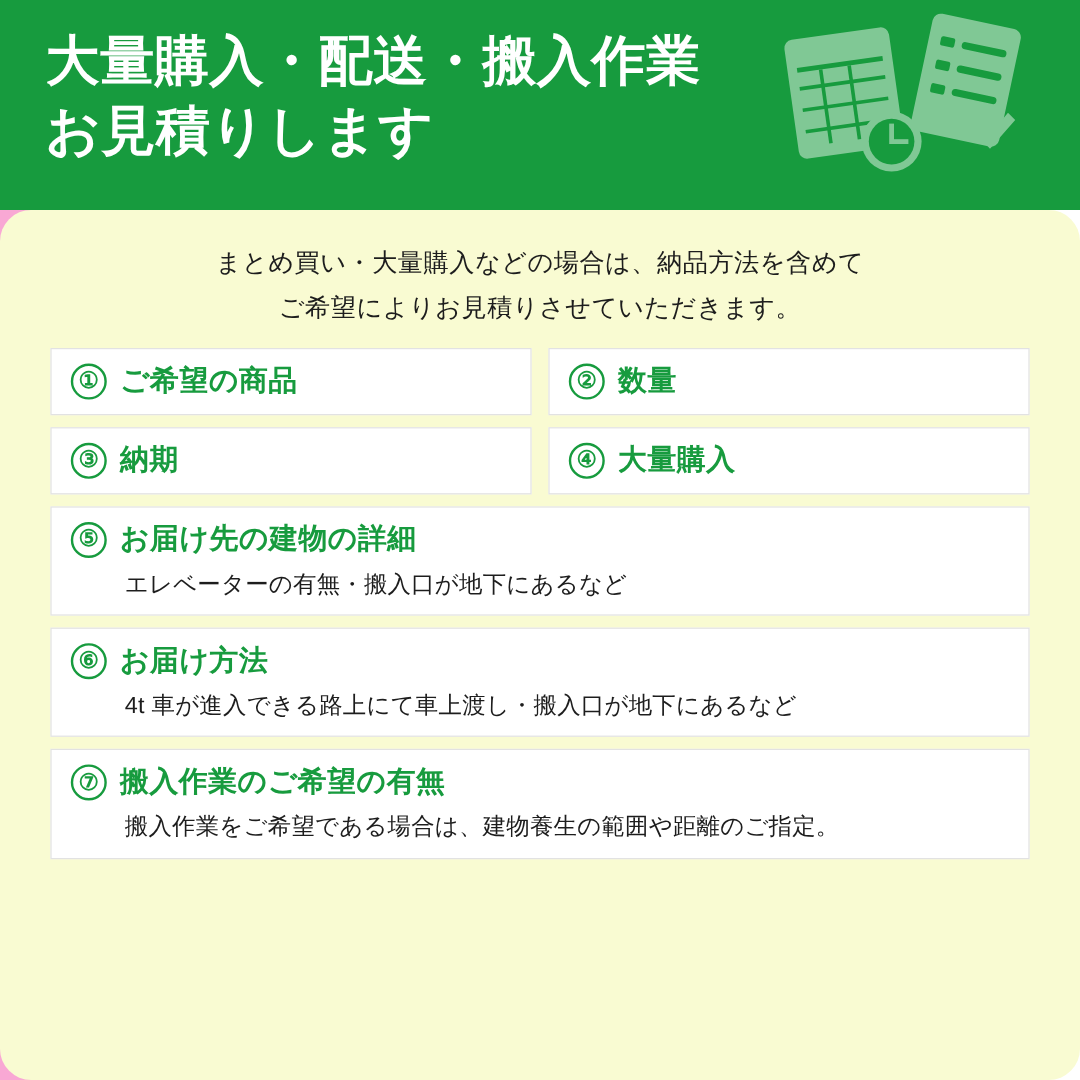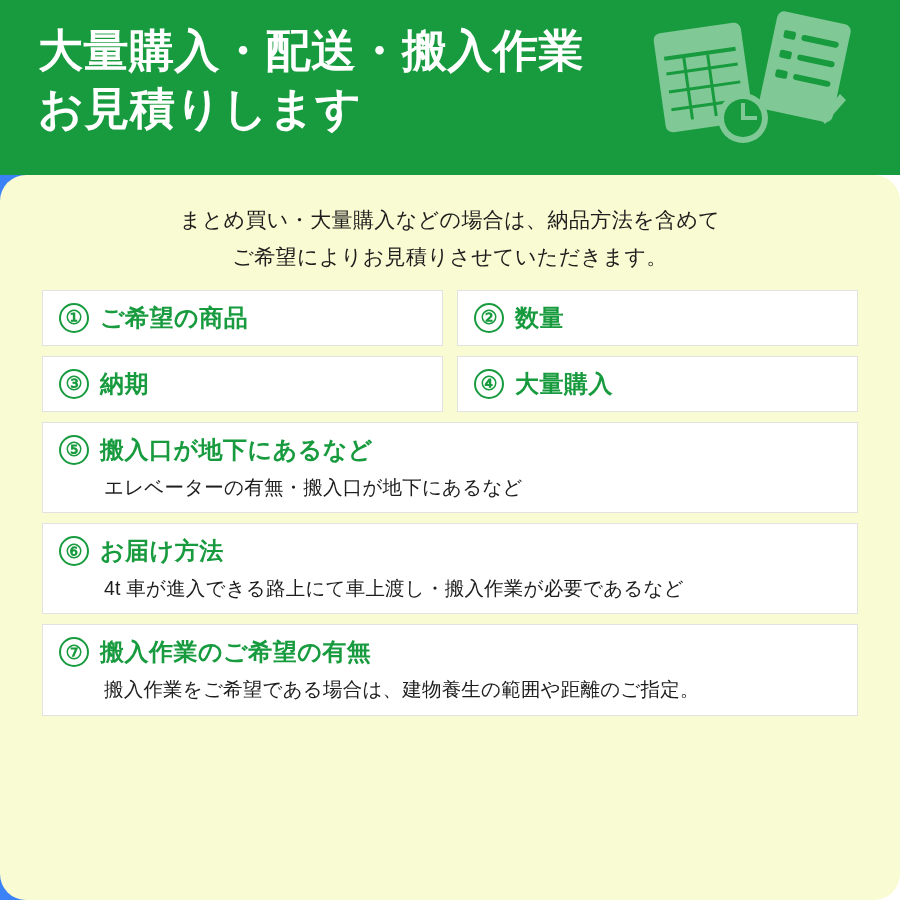--- a/index.html
+++ b/index.html
@@ -10,21 +10,21 @@
     width: 900px;
     height: 900px;
     background: #ffffff;
     font-family: "Liberation Sans", sans-serif;
     overflow: hidden;
   }
   .page {
     width: 872px;
     height: 900px;
     position: relative;
-    background: #3b82f6;
+    background: #f9a8d4;
     box-sizing: border-box;
   }
 
   
   .header {
     position: relative;
     width: 900px;
     height: 175px;
     background: #179b3e;
     box-sizing: border-box;
@@ -205,33 +205,33 @@
           <span class="num">④</span>
           <span class="card-title">大量購入</span>
         </div>
       </div>
     </div>
 
     <div class="row">
       <div class="card">
         <div class="card-head">
           <span class="num">⑤</span>
-          <span class="card-title">搬入口が地下にあるなど</span>
+          <span class="card-title">お届け先の建物の詳細</span>
         </div>
         <div class="card-sub">エレベーターの有無・搬入口が地下にあるなど</div>
       </div>
     </div>
 
     <div class="row">
       <div class="card">
         <div class="card-head">
           <span class="num">⑥</span>
           <span class="card-title">お届け方法</span>
         </div>
-        <div class="card-sub">4t 車が進入できる路上にて車上渡し・搬入作業が必要であるなど</div>
+        <div class="card-sub">4t 車が進入できる路上にて車上渡し・搬入口が地下にあるなど</div>
       </div>
     </div>
 
     <div class="row">
       <div class="card">
         <div class="card-head">
           <span class="num">⑦</span>
           <span class="card-title">搬入作業のご希望の有無</span>
         </div>
         <div class="card-sub">搬入作業をご希望である場合は、建物養生の範囲や距離のご指定。</div>

